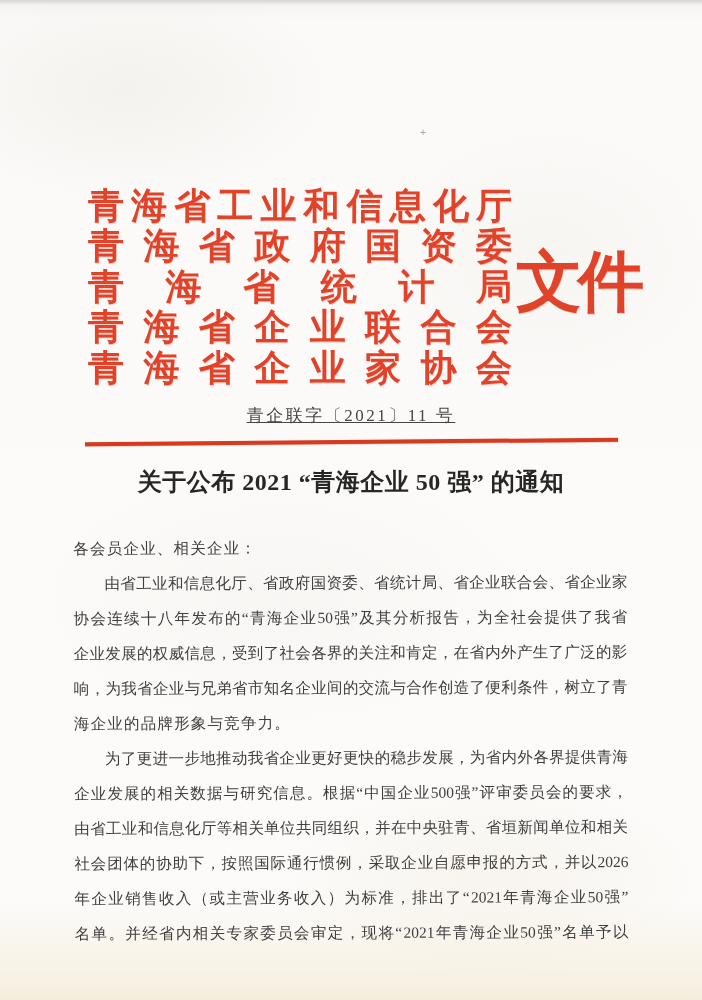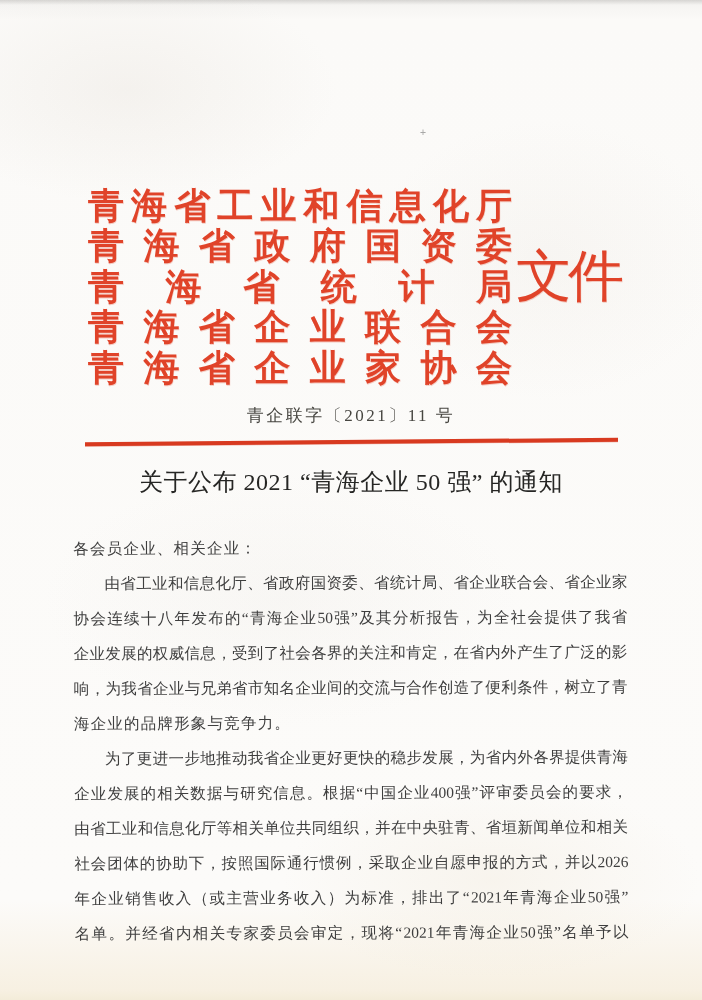--- a/index.html
+++ b/index.html
@@ -31,46 +31,47 @@
     height: 40.4px;
     font-size: 36px;
     font-weight: 700;
     color: var(--header-red, #e04329);
     line-height: 40.4px;
     white-space: nowrap;
     text-shadow: 0.5px 0.5px 0 rgba(224,67,41,0.25);
   }
   .doc-type {
     position: absolute; left: 516px; top: 246px;
-    font-size: 56px; font-weight: 400;
+    font-size: 66px; font-weight: 700;
     letter-spacing: -4px;
     color: var(--header-red, #e04329);
     line-height: 1.1;
     text-shadow: 0.5px 0.5px 0 rgba(224,67,41,0.25);
     white-space: nowrap;
   }
   .doc-number {
     position: absolute; left: 0; top: 404px; width: 100%;
     text-align: center;
     font-size: 17px;
     letter-spacing: 2.5px;
     color: #474641;
+    text-decoration: underline;
   }
   .red-line {
     position: absolute; left: 85px; top: 440px;
     width: 533px; height: 4px;
     background: var(--divider-red, #d83a20);
     transform: rotate(-0.5deg);
     box-shadow: 0 0.5px 0 rgba(216,58,32,0.4);
   }
   
   .doc-title {
     position: absolute; left: 0; top: 466px; width: 100%;
     text-align: center;
-    font-size: 24px; font-weight: 400;
+    font-size: 24px; font-weight: 700;
     letter-spacing: 0.5px;
     color: #262624;
   }
   
   .body-block {
     position: absolute; left: 74px; top: 530px; width: 554px;
     font-size: 15.5px;
     color: var(--body-text, #3e3e3e);
     transform: rotate(-0.2deg);
   }
@@ -363,21 +364,21 @@
         <span>信</span>
         <span>息</span>
         <span>。</span>
         <span>根</span>
         <span>据</span>
         <span>“</span>
         <span>中</span>
         <span>国</span>
         <span>企</span>
         <span>业</span>
-        <span> 400 </span>
+        <span> 500 </span>
         <span>强</span>
         <span>”</span>
         <span>评</span>
         <span>审</span>
         <span>委</span>
         <span>员</span>
         <span>会</span>
         <span>的</span>
         <span>要</span>
         <span>求</span>

